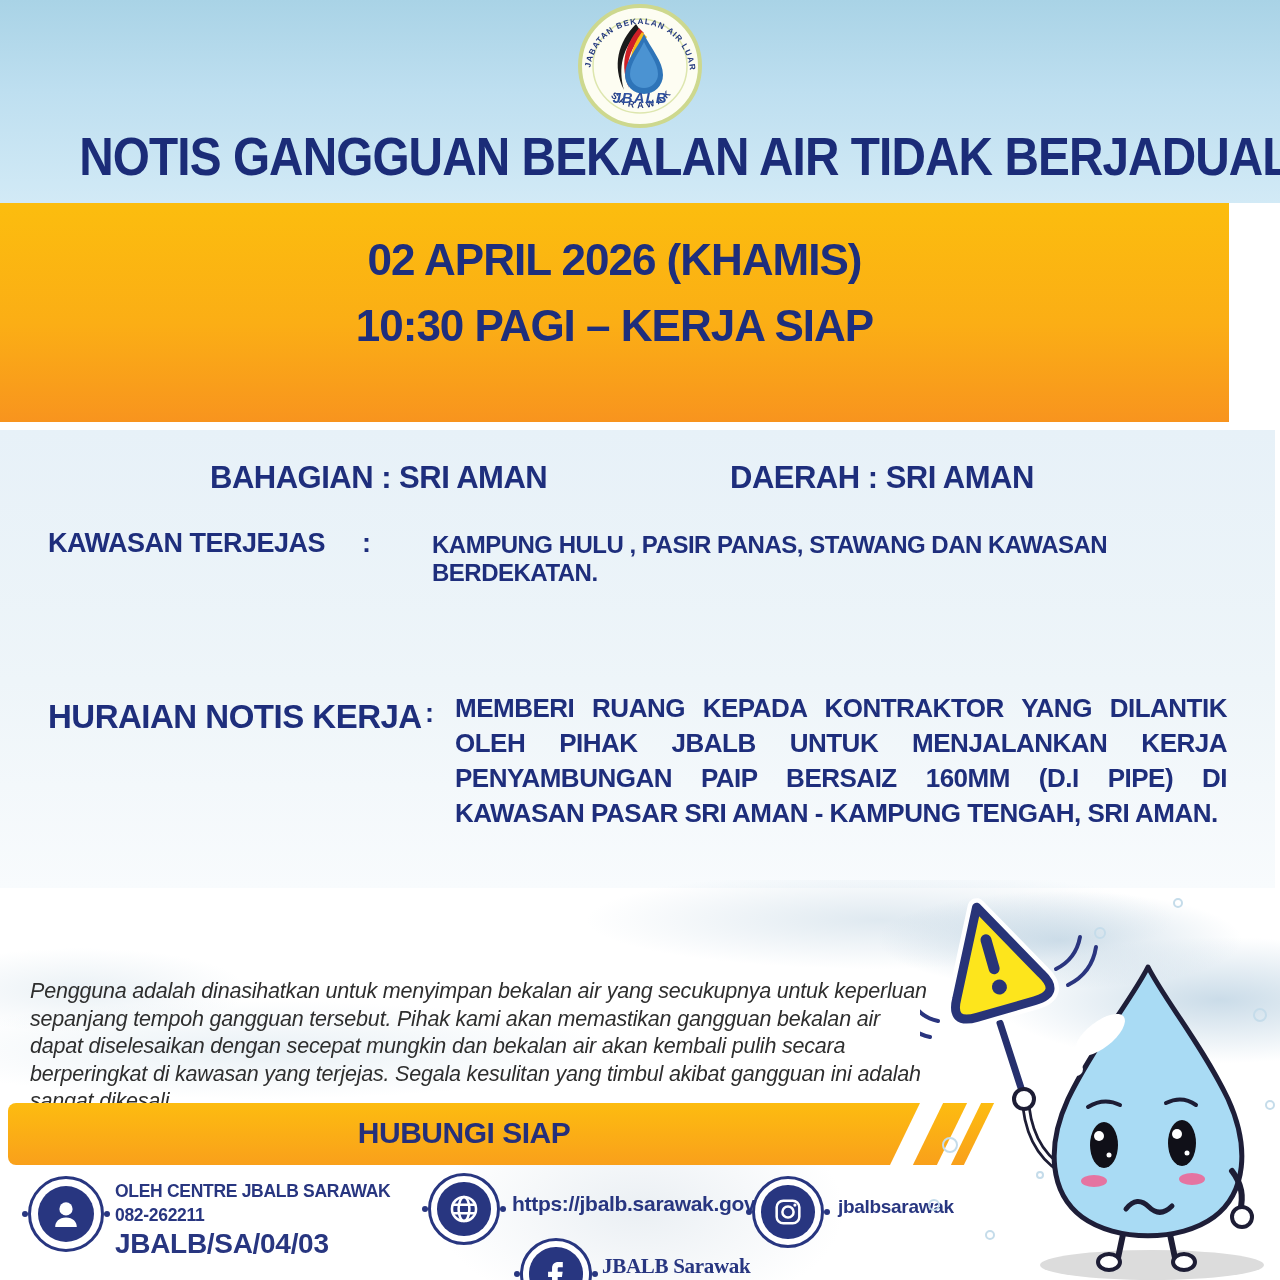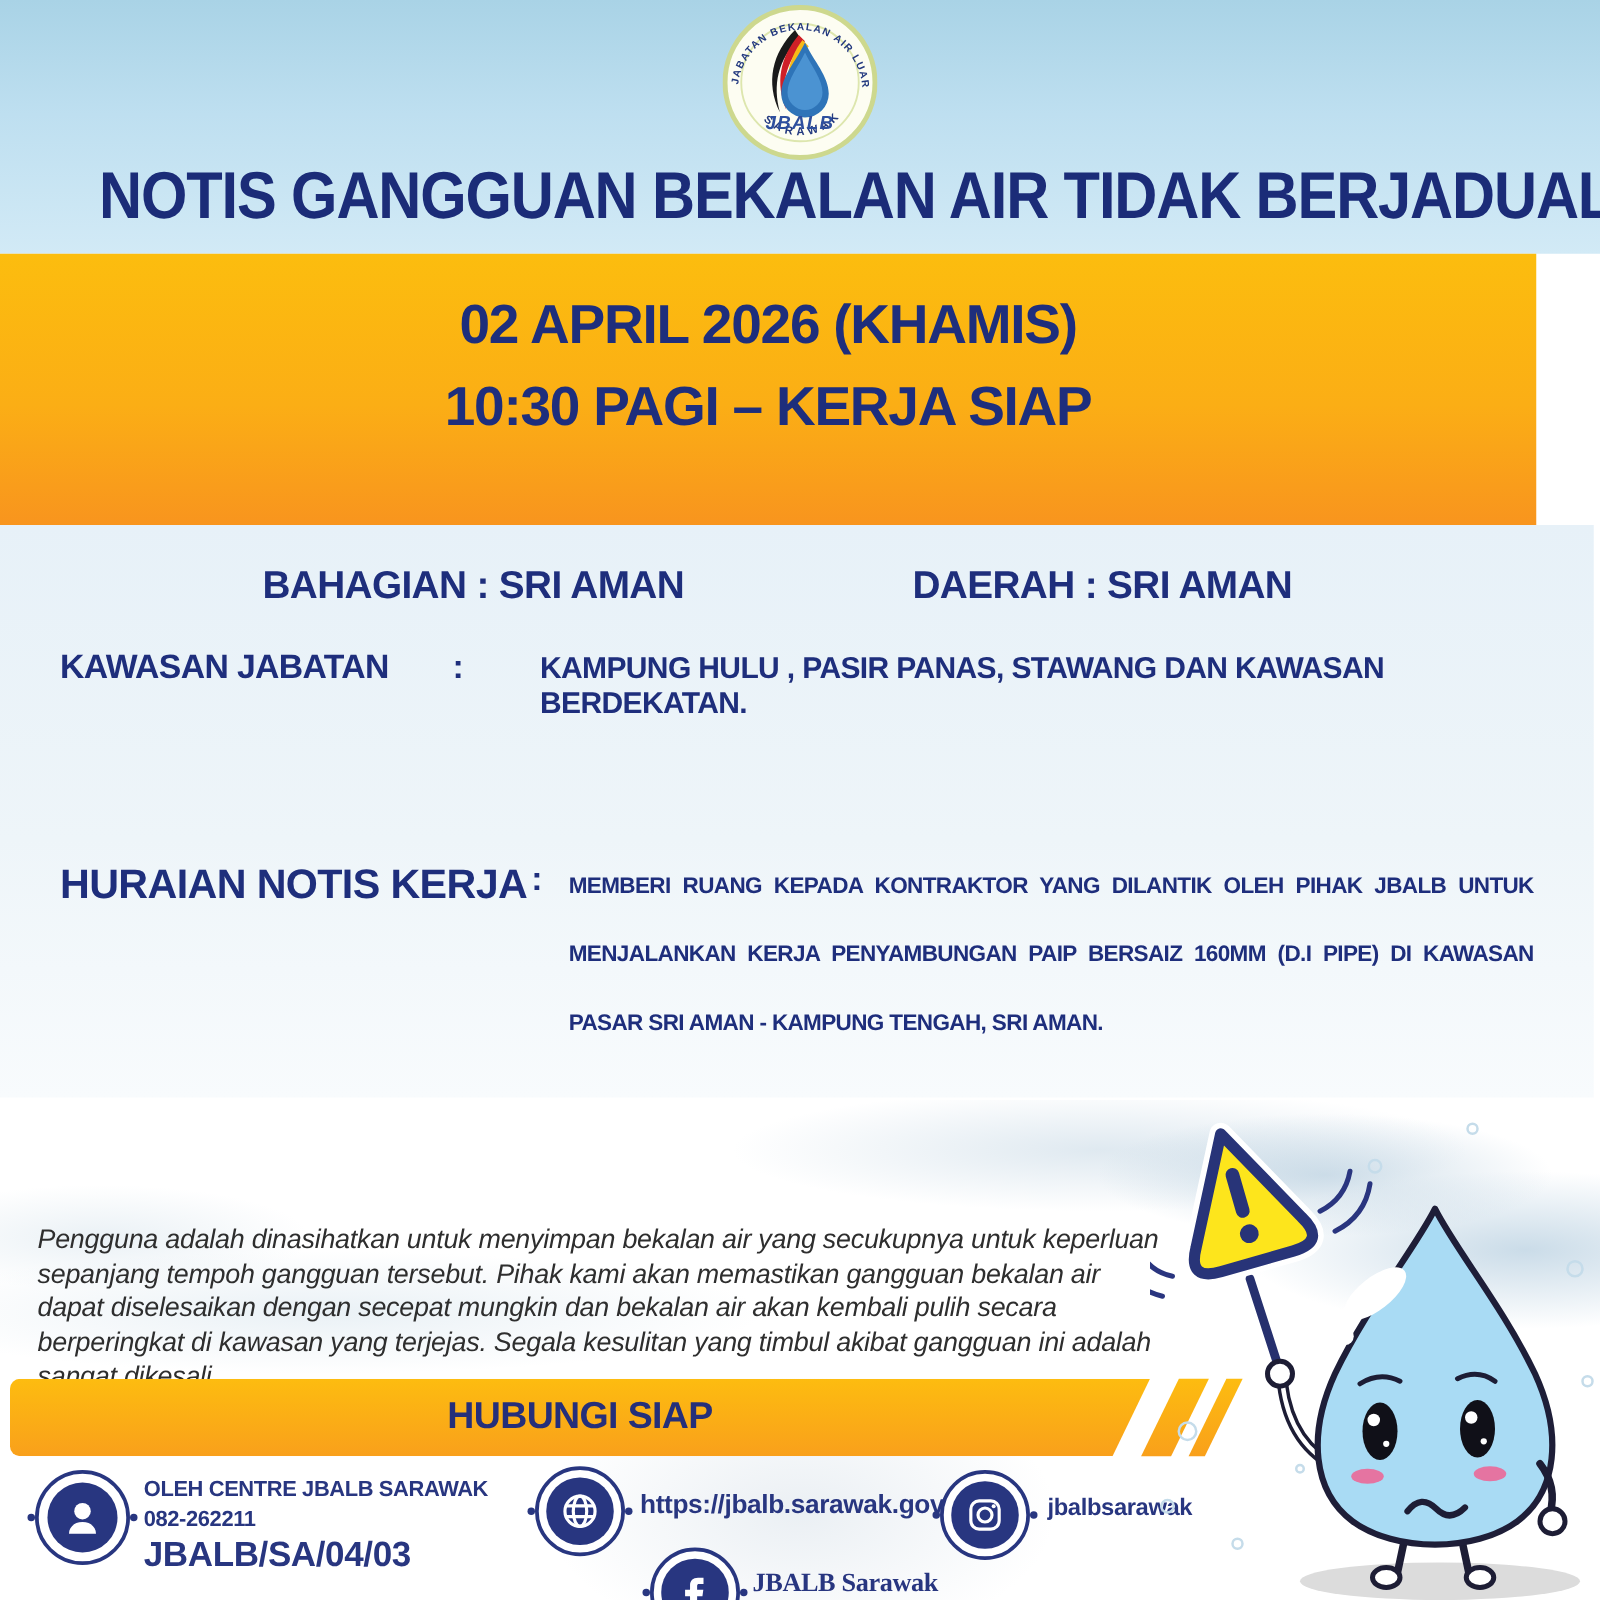--- a/index.html
+++ b/index.html
@@ -15,32 +15,32 @@
   .title{display:inline-block;white-space:nowrap;transform:scaleX(.9);transform-origin:50% 50%;
     font-size:53px;font-weight:bold;letter-spacing:-1px;color:#1b2c78;}
   
   .band{position:absolute;left:0;top:203px;width:1229px;height:219px;
     background:linear-gradient(180deg,#fcbd0e 0%,#fbae15 55%,#f8941e 100%);}
   .band .line1{position:absolute;left:0;top:32px;width:100%;text-align:center;
     font-size:44px;font-weight:bold;letter-spacing:-1px;color:#1e2e7c;}
   .band .line2{position:absolute;left:0;top:98px;width:100%;text-align:center;
     font-size:44px;font-weight:bold;letter-spacing:-1px;color:#1e2e7c;}
   
-  .info{position:absolute;left:0;top:420px;width:1275px;height:458px;
+  .info{position:absolute;left:0;top:430px;width:1275px;height:458px;
     background:linear-gradient(180deg,#e7f1f8 0%,#eef5f9 55%,#f8fbfd 100%);}
   .navy{color:#1e2e7c;font-weight:bold;letter-spacing:-.5px;}
   .bahagian{position:absolute;left:210px;top:30px;font-size:31px;}
   .daerah{position:absolute;left:730px;top:30px;font-size:31px;}
   .kaw-label{position:absolute;left:48px;top:98px;font-size:27px;}
   .kaw-colon{position:absolute;left:362px;top:98px;font-size:27px;}
   .kaw-value{position:absolute;left:432px;top:101px;font-size:24px;}
   .hur-label{position:absolute;left:48px;top:268px;font-size:33px;}
   .hur-colon{position:absolute;left:425px;top:268px;font-size:27px;}
-  .hur-value{position:absolute;left:455px;right:48px;top:261px;font-size:18px;
-    text-align:justify;line-height:55px;}
+  .hur-value{position:absolute;left:455px;right:48px;top:261px;font-size:26px;
+    text-align:justify;line-height:35px;}
   
   .splash{position:absolute;left:0;top:880px;width:1280px;height:400px;background:
     radial-gradient(ellipse 260px 70px at 1060px 60px,rgba(168,196,216,.55),rgba(168,196,216,0) 70%),
     radial-gradient(ellipse 320px 90px at 1220px 120px,rgba(150,185,210,.5),rgba(150,185,210,0) 70%),
     radial-gradient(ellipse 420px 70px at 880px 40px,rgba(175,200,218,.4),rgba(175,200,218,0) 70%),
     radial-gradient(ellipse 500px 70px at 260px 170px,rgba(190,212,226,.33),rgba(190,212,226,0) 70%),
     radial-gradient(ellipse 300px 160px at 640px 330px,rgba(196,210,222,.35),rgba(196,210,222,0) 68%),
     radial-gradient(ellipse 240px 60px at 80px 110px,rgba(185,208,223,.3),rgba(185,208,223,0) 70%);}
   .advisory{position:absolute;left:30px;top:978px;width:900px;z-index:2;
     font-size:21.5px;font-style:italic;font-weight:500;color:#2e2e2e;line-height:27.5px;letter-spacing:-.2px;}
@@ -104,21 +104,21 @@
 
   <div class="band">
     <div class="line1">02 APRIL 2026 (KHAMIS)</div>
     <div class="line2">10:30 PAGI – KERJA SIAP</div>
   </div>
 
   <div class="info">
     <div class="navy bahagian">BAHAGIAN : SRI AMAN</div>
     <div class="navy daerah">DAERAH : SRI AMAN</div>
 
-    <div class="navy kaw-label">KAWASAN JABATAN</div>
+    <div class="navy kaw-label">KAWASAN TERJEJAS</div>
     <div class="navy kaw-colon">:</div>
     <div class="navy kaw-value">KAMPUNG HULU , PASIR PANAS, STAWANG DAN KAWASAN BERDEKATAN.</div>
 
     <div class="navy hur-label">HURAIAN NOTIS KERJA</div>
     <div class="navy hur-colon">:</div>
     <div class="navy hur-value">MEMBERI RUANG KEPADA KONTRAKTOR YANG DILANTIK OLEH PIHAK JBALB UNTUK MENJALANKAN KERJA PENYAMBUNGAN PAIP BERSAIZ 160MM (D.I PIPE) DI KAWASAN PASAR SRI AMAN - KAMPUNG TENGAH, SRI AMAN.</div>
   </div>
 
   <div class="splash"></div>
 

